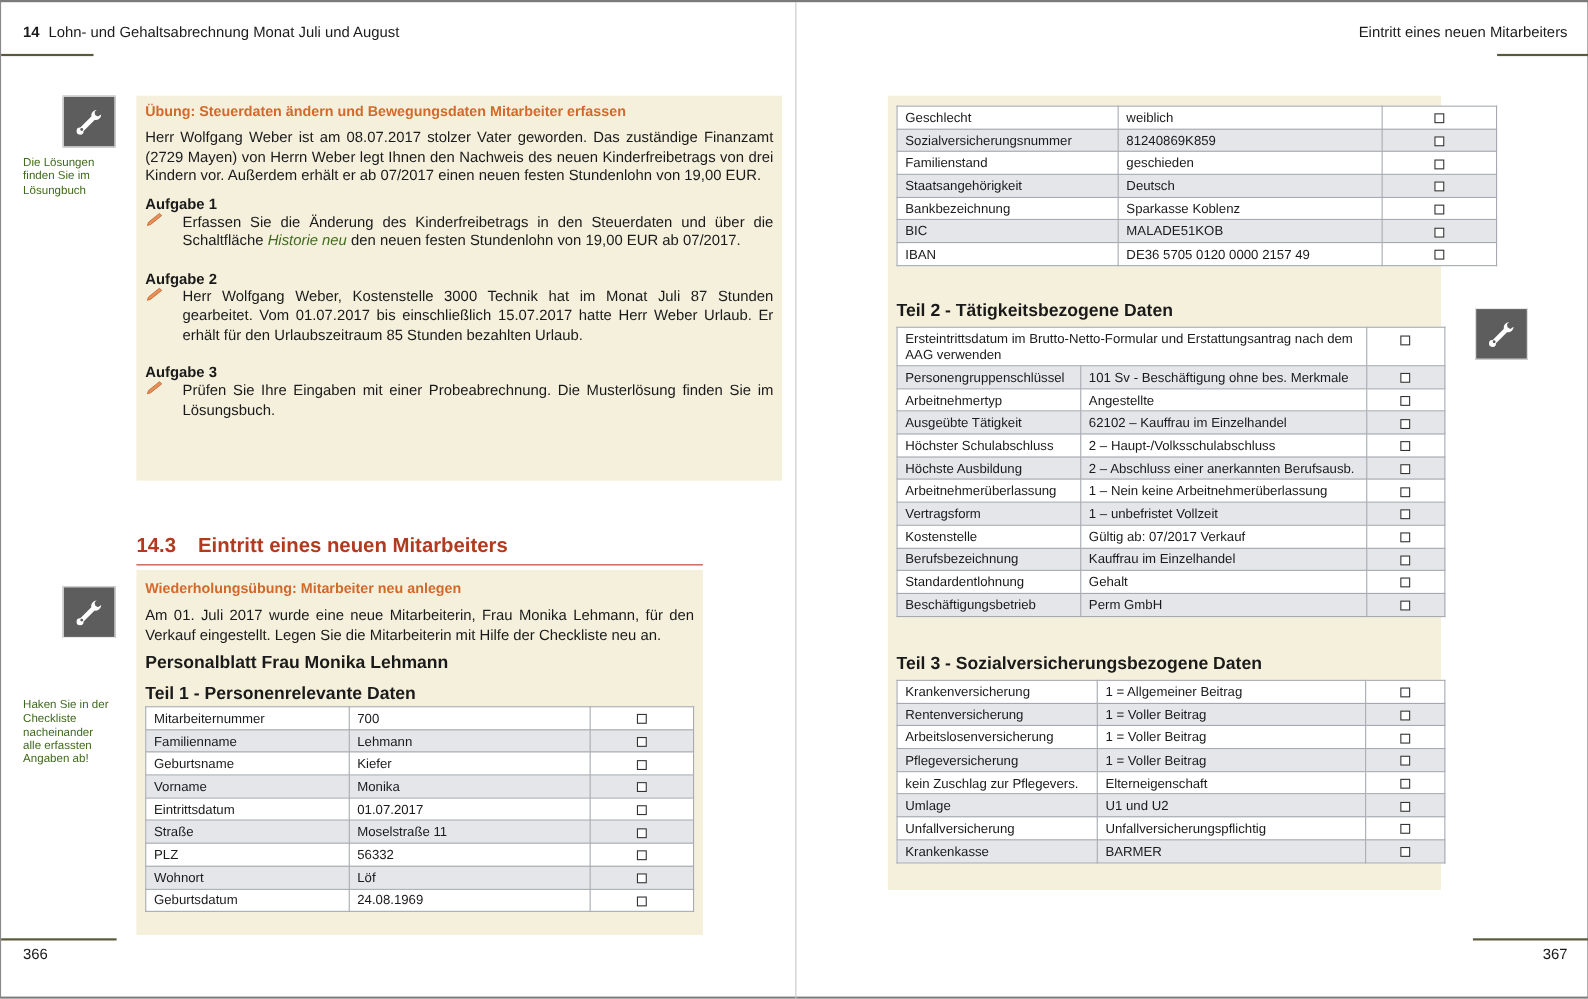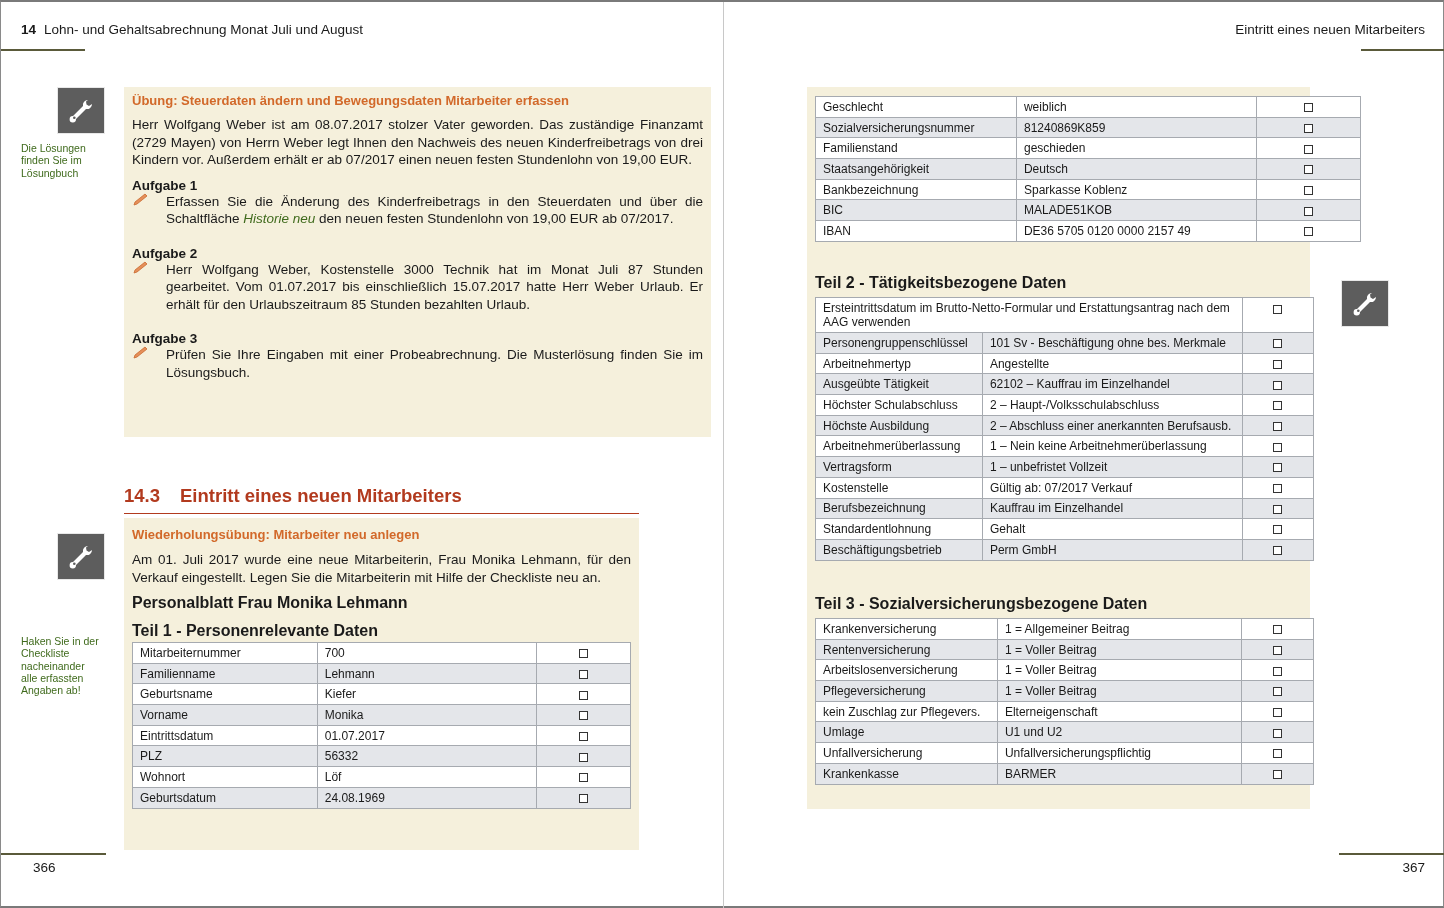--- a/index.html
+++ b/index.html
@@ -19,21 +19,21 @@
   .page-right .running-head { right: 20px; }
 
   .head-rule { position: absolute; top: 47px; height: 1.5px; background: #5a5a3a; width: 84px; }
   .page-left .head-rule { left: 0; }
   .page-right .head-rule { right: 0; }
 
   .foot-rule { position: absolute; top: 851px; height: 1.5px; background: #5a5a3a; width: 105px; }
   .page-left .foot-rule { left: 0; }
   .page-right .foot-rule { right: 0; width: 106px; }
   .page-number { position: absolute; top: 858px; font-size: 13.5px; color: #1a1a1a; }
-  .page-left .page-number { left: 32px; }
+  .page-left .page-number { left: 20px; }
   .page-right .page-number { right: 20px; }
 
   .tool-icon { position: absolute; width: 48px; height: 47px; background: #5d5d5d; border: 1px solid #e8e8e8; display: flex; align-items: center; justify-content: center; }
   .tool-icon svg { width: 30px; height: 30px; }
 
   .margin-note { position: absolute; left: 20px; width: 80px; font-size: 10.5px; line-height: 12.3px; color: #3f6a1c; }
 
   .exercise-box { position: absolute; background: #f5f0dc; }
 
   .box-title { color: #d2692a; font-weight: bold; font-size: 13px; }
@@ -145,20 +145,25 @@
             <td class="cb"><span class="checkbox"></span></td>
           </tr>
           <tr>
             <td>Vorname</td>
             <td>Monika</td>
             <td class="cb"><span class="checkbox"></span></td>
           </tr>
           <tr>
             <td>Eintrittsdatum</td>
             <td>01.07.2017</td>
+            <td class="cb"><span class="checkbox"></span></td>
+          </tr>
+          <tr>
+            <td>Straße</td>
+            <td>Moselstraße 11</td>
             <td class="cb"><span class="checkbox"></span></td>
           </tr>
           <tr>
             <td>PLZ</td>
             <td>56332</td>
             <td class="cb"><span class="checkbox"></span></td>
           </tr>
           <tr>
             <td>Wohnort</td>
             <td>Löf</td>

